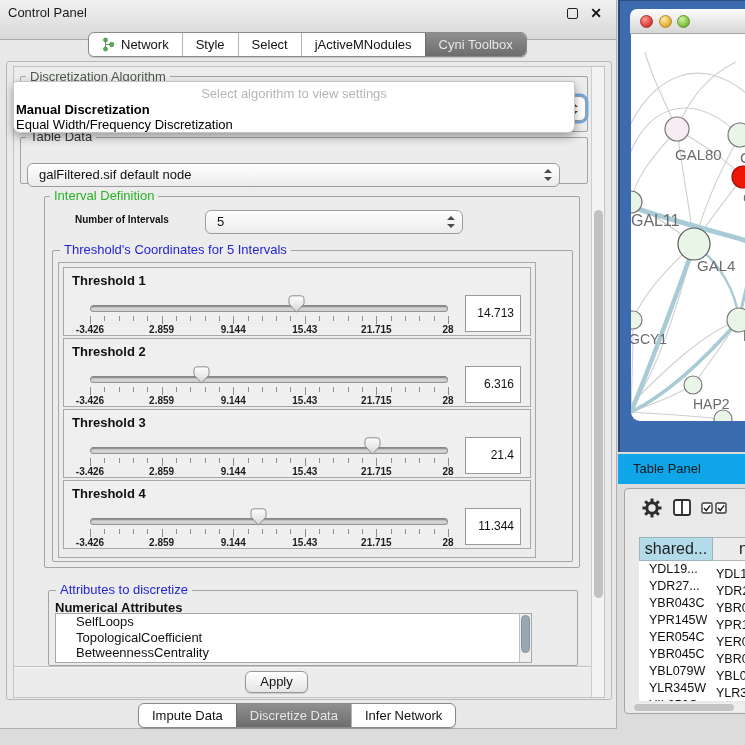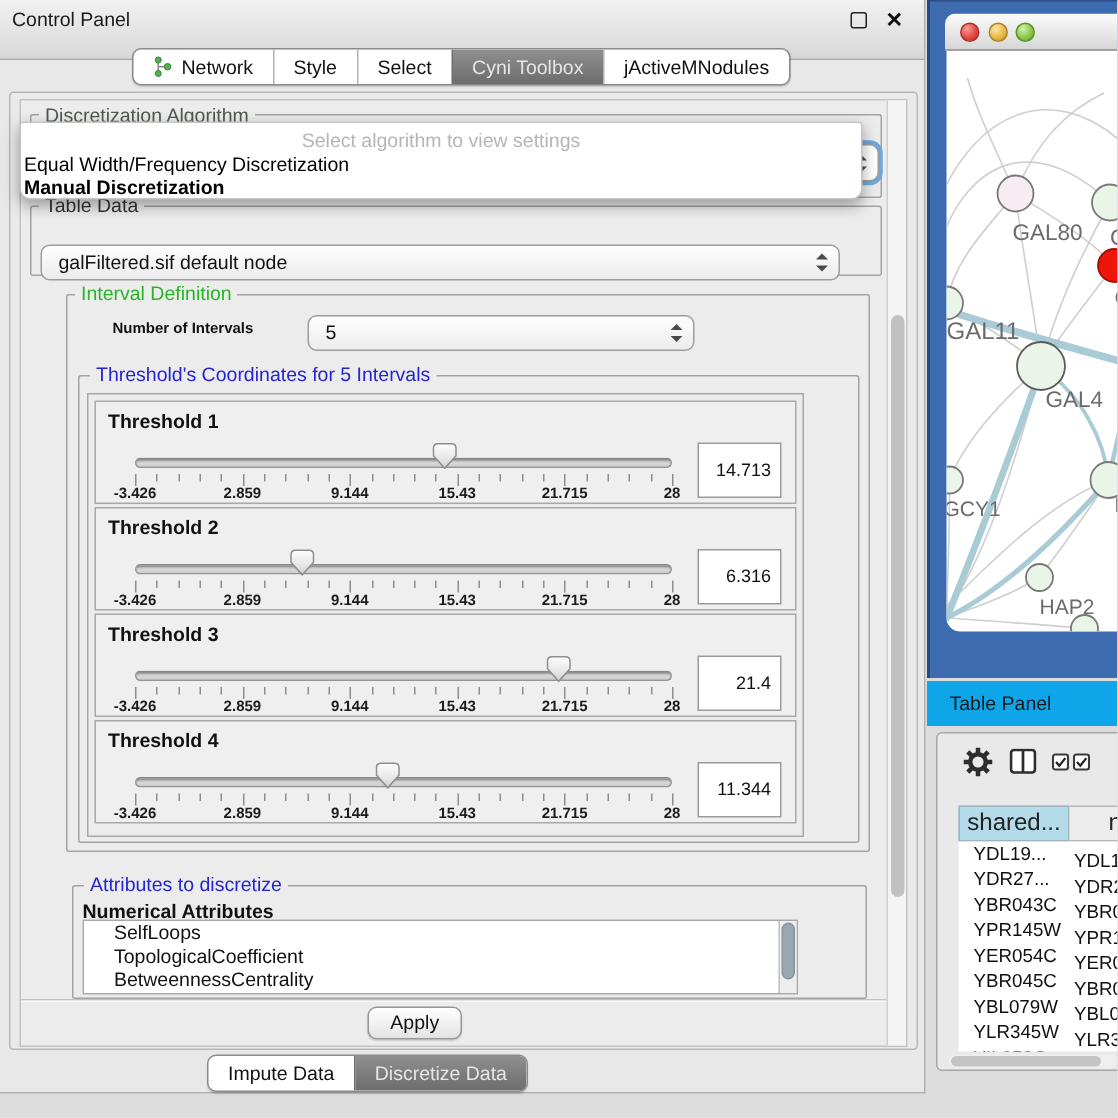--- a/index.html
+++ b/index.html
@@ -144,44 +144,44 @@
             <circle cx="9.7" cy="7.5" r="2.2" fill="#55b152" stroke="#2e7d32" stroke-width="0.6"></circle>
           </svg>
           <span>Network</span>
         </div>
         <div class="tabseg">
           <span>Style</span>
         </div>
         <div class="tabseg">
           <span>Select</span>
         </div>
+        <div class="tabseg">
+          <span>jActiveMNodules</span>
+        </div>
         <div class="tabseg selected">
           <span>Cyni Toolbox</span>
-        </div>
-        <div class="tabseg">
-          <span>jActiveMNodules</span>
         </div>
       </div>
 
     <div class="outer-panel"></div>
     <div class="inner-panel"></div>
 
     <div class="group" style="left:20px;top:76px;width:568px;height:56px;"></div>
     <span class="gtitle" style="left: 26px; top: 70px; color: rgb(78, 88, 78);">Discretization Algorithm</span>
     <div class="combo focus-combo" style="left:28px;top:96px;width:558px;">
       <span class="stepper">
           <span class="up"></span>
           <span class="down"></span>
         </span>
     </div>
 
     <div class="algo-popup">
       <div class="algo-hint">Select algorithm to view settings</div>
+      <div class="algo-opt bold">Manual Discretization</div>
       <div class="algo-opt">Equal Width/Frequency Discretization</div>
-      <div class="algo-opt bold">Manual Discretization</div>
     </div>
 
     <div class="group" style="left:20px;top:137px;width:568px;height:47px;"></div>
     <span class="gtitle" style="left:26px;top:130px;color:#333;">Table Data</span>
     <div class="combo" style="left:27px;top:163px;width:533px;">
       <span class="combo-text">galFiltered.sif default node</span>
       <span class="stepper">
           <span class="up"></span>
           <span class="down"></span>
         </span>
@@ -391,20 +391,23 @@
       <div class="v-thumb"></div>
     </div>
 
     <div class="tabstrip" style="left:138px;top:703px;" id="bottomTabs">
         <div class="tabseg">
           <span>Impute Data</span>
         </div>
         <div class="tabseg selected">
           <span>Discretize Data</span>
         </div>
+        <div class="tabseg">
+          <span>Infer Network</span>
+        </div>
       </div>
   </div>
 
   <div class="net-window">
     <div class="net-titlebar">
       <span class="light red"></span>
       <span class="light yellow"></span>
       <span class="light green"></span>
     </div>
     <div class="net-canvas">

